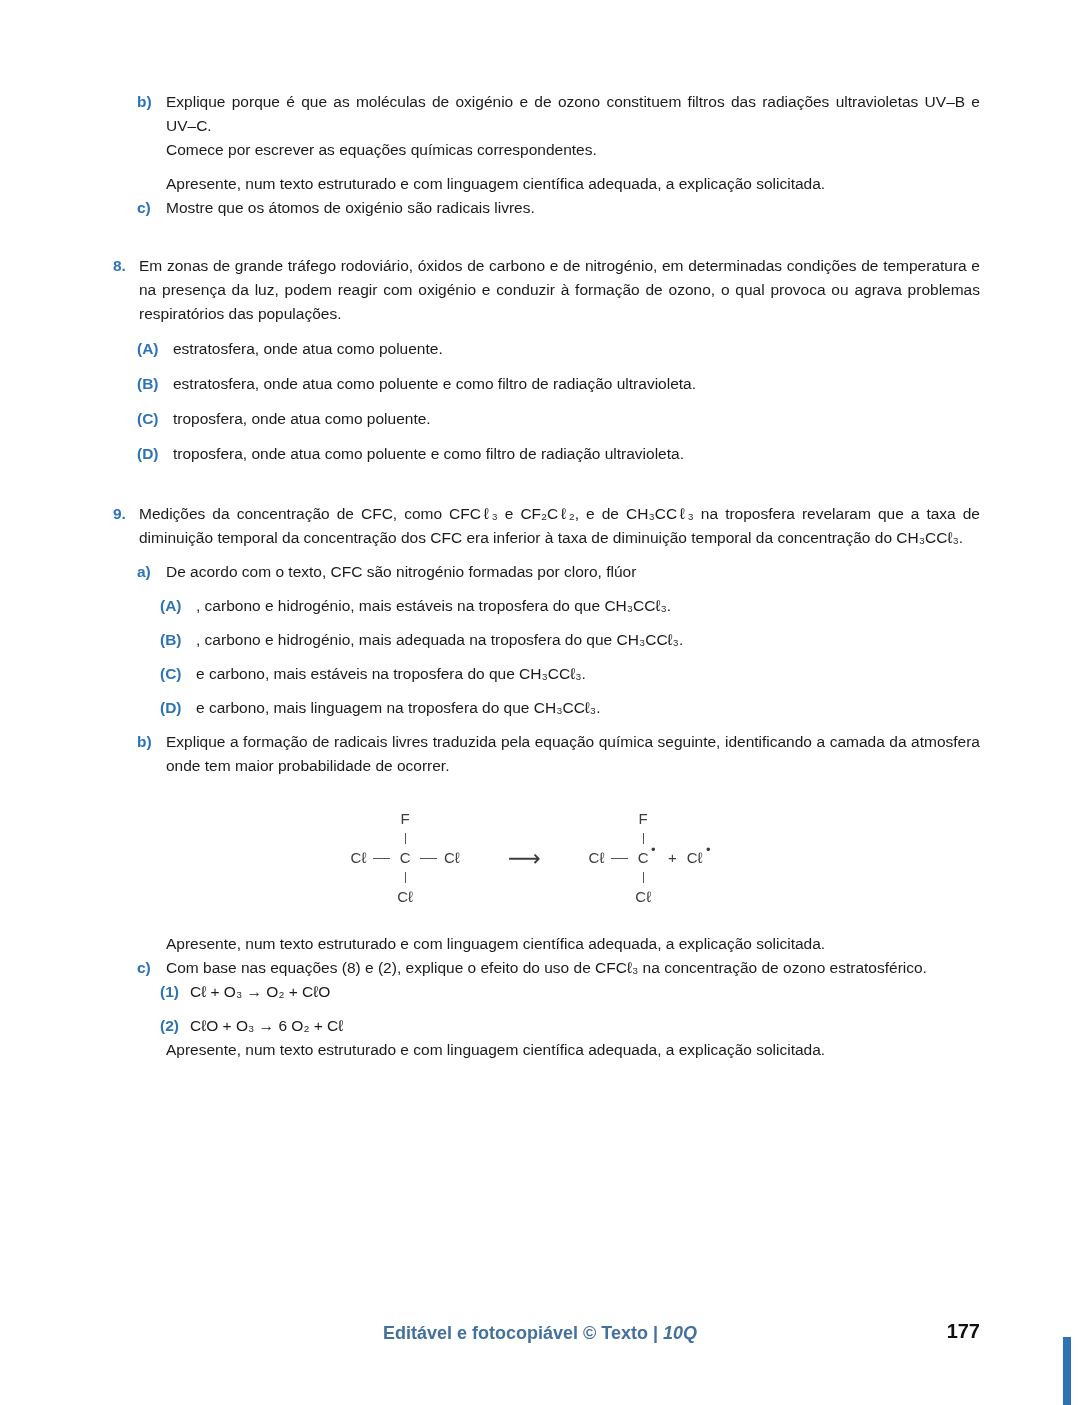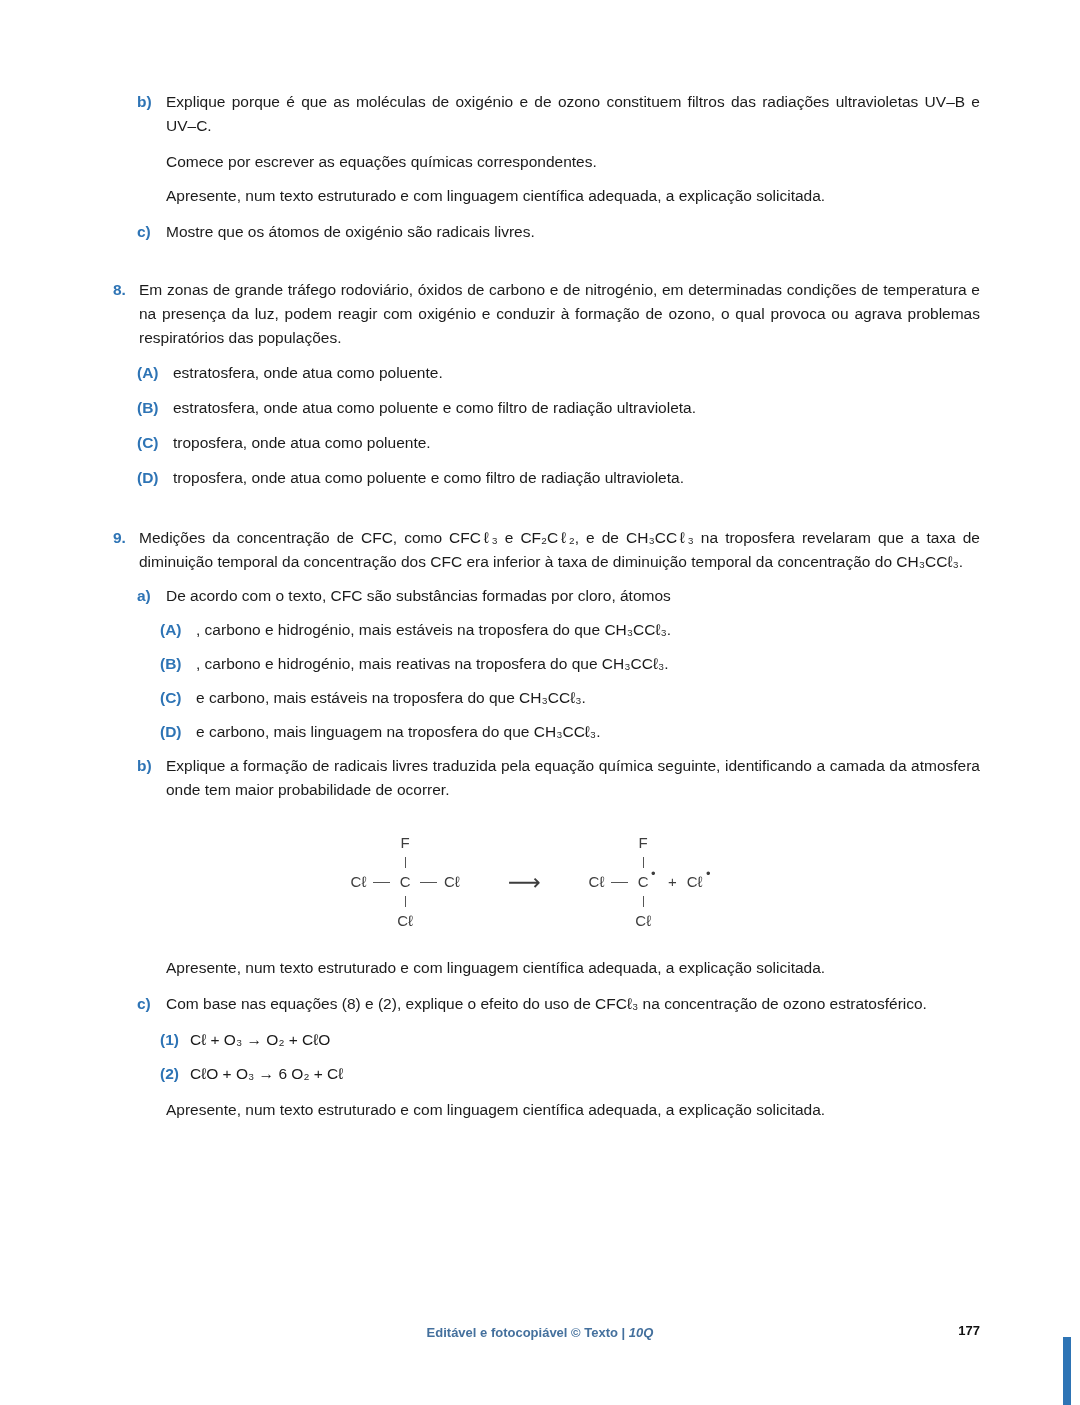--- a/index.html
+++ b/index.html
@@ -21,21 +21,21 @@
   .w-sub { width:29px; }
   .w-opt { width:36px; }
   .w-eq  { width:30px; }
 
   .ind-sub  { padding-left:24px; }  
   .ind-par  { padding-left:53px; }  
   .ind-opt2 { padding-left:47px; }  
   .ind-stem { padding-left:26px; }
   .mt10 { margin-top:10px; }
   .mt11 { margin-top:11px; }
-  .mt12 { margin-top:12px; }
+  .mt12 { }
   .mt34 { margin-top:34px; }
   .mt36 { margin-top:36px; }
 
   
   .diagram { display:flex; justify-content:center; align-items:center;
              margin:30px 40px 24px 0; color:#3d3d3d; font-size:15px; line-height:22px; }
   .molecule { display:grid; grid-template-columns:auto auto auto;
               justify-items:center; align-items:center; row-gap:3px; }
   .vbond { width:1px; height:11px; background:#555; }
   .hbond { width:17px; height:1px; background:#555; margin:0 7px; display:inline-block; vertical-align:middle; }
@@ -45,23 +45,23 @@
   .arrow { font-size:23px; margin:0 48px; color:#3d3d3d; }
   .plusgrp { display:flex; align-items:center; margin-left:16px; }
   .plus  { margin:0 10px 0 0; }
   .clfree { position:relative; }
   .rad2  { position:absolute; top:-8px; right:-8px; font-size:13px; }
   .empty-cell { width:1px; height:1px; }
 
   
   .footer { position:absolute; left:0; right:0; bottom:60px; height:24px; }
   .footer-center { position:absolute; left:0; right:0; text-align:center;
-                   font-size:13px; font-weight:bold; color:#44709D; }
+                   font-size:18px; font-weight:bold; color:#44709D; }
   .footer-italic { font-style:italic; }
-  .page-number { position:absolute; right:100px; top:-2px; font-size:13px; font-weight:bold; color:#111; }
+  .page-number { position:absolute; right:100px; top:-2px; font-size:20px; font-weight:bold; color:#111; }
   .edge-bar { position:absolute; right:9px; bottom:0; width:8px; height:68px; background:#2E74B5; }
 </style>
 </head>
 <body>
 
 <div class="page">
   <div class="content">
 
     <div class="hang ind-sub">
       <span class="lbl w-sub">b)</span>
@@ -97,29 +97,29 @@
       <span class="txt txt-plain">troposfera, onde atua como poluente e como filtro de radiação ultravioleta.</span>
     </div>
 
     <div class="hang mt36">
       <span class="lbl w-num">9.</span>
       <span class="txt">Medições da concentração de CFC, como CFCℓ₃ e CF₂Cℓ₂, e de CH₃CCℓ₃ na troposfera revelaram que a taxa de diminuição temporal da concentração dos CFC era inferior à taxa de diminuição temporal da concentração do CH₃CCℓ₃.</span>
     </div>
 
     <div class="hang ind-sub mt10">
       <span class="lbl w-sub">a)</span>
-      <span class="txt txt-plain">De acordo com o texto, CFC são substâncias formadas por cloro, átomos</span>
+      <span class="txt txt-plain">De acordo com o texto, CFC são nitrogénio formadas por cloro, flúor</span>
     </div>
     <div class="hang ind-opt2 mt10">
       <span class="lbl w-opt">(A)</span>
       <span class="txt txt-plain">, carbono e hidrogénio, mais estáveis na troposfera do que CH₃CCℓ₃.</span>
     </div>
     <div class="hang ind-opt2 mt10">
       <span class="lbl w-opt">(B)</span>
-      <span class="txt txt-plain">, carbono e hidrogénio, mais reativas na troposfera do que CH₃CCℓ₃.</span>
+      <span class="txt txt-plain">, carbono e hidrogénio, mais adequada na troposfera do que CH₃CCℓ₃.</span>
     </div>
     <div class="hang ind-opt2 mt10">
       <span class="lbl w-opt">(C)</span>
       <span class="txt txt-plain">e carbono, mais estáveis na troposfera do que CH₃CCℓ₃.</span>
     </div>
     <div class="hang ind-opt2 mt10">
       <span class="lbl w-opt">(D)</span>
       <span class="txt txt-plain">e carbono, mais linguagem na troposfera do que CH₃CCℓ₃.</span>
     </div>
 

